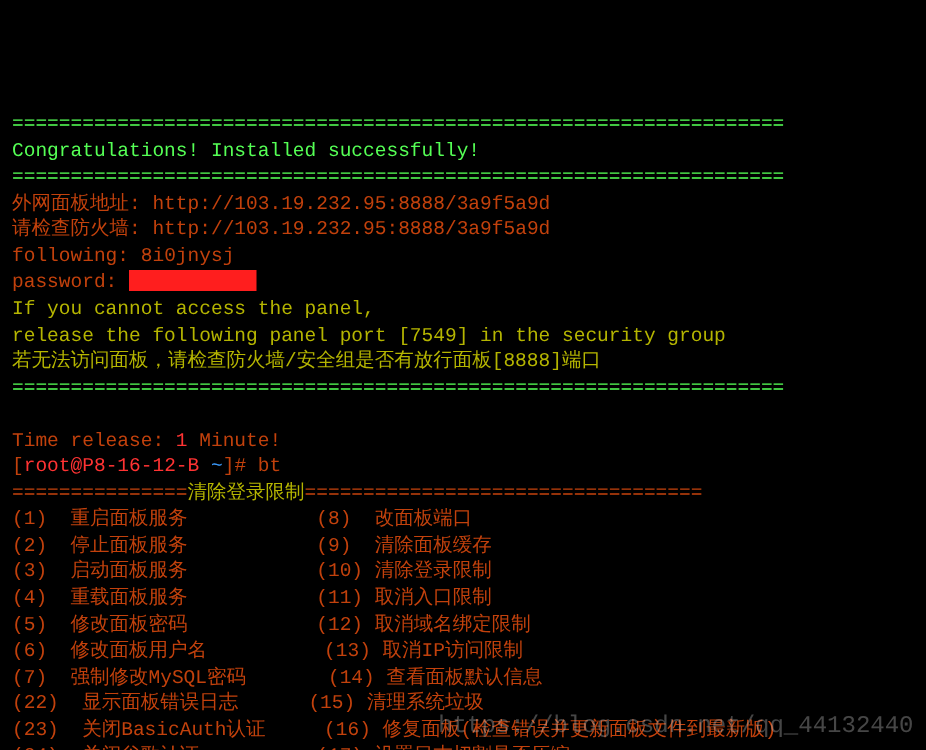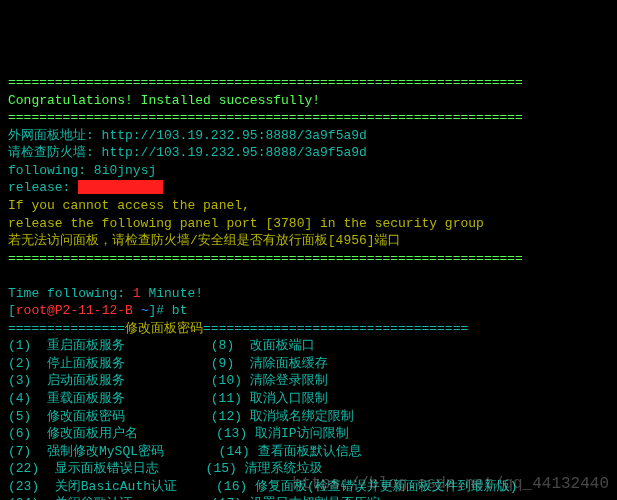--- a/index.html
+++ b/index.html
@@ -11,21 +11,21 @@
     line-height: 1.35;
     color: #ccc;
     width: 617px;
     height: 500px;
     box-sizing: border-box;
     overflow: hidden;
     white-space: pre;
   }
   .green  { color: #55ff55; }
   .olive  { color: #b5b500; }
-  .white  { color: #14b8a6; }
+  .white  { color: #c2410c; }
   .red    { color: #ff3333; }
   .cyan   { color: #3b9cff; }
   .redacted {
     display: inline-block;
     width: 85px;
     height: 14px;
     background: #ff1e1e;
     vertical-align: middle;
     margin-top: -2px;
   }
@@ -42,29 +42,29 @@
 <body>
 
 
 
 <span class="green">==================================================================</span>
 <span class="green">Congratulations! Installed successfully!</span>
 <span class="green">==================================================================</span>
 <span class="white"><span>外网面板地址: </span><span>http://103.19.232.95:8888/3a9f5a9d</span></span>
 <span class="white"><span>请检查防火墙: </span><span>http://103.19.232.95:8888/3a9f5a9d</span></span>
 <span class="white"><span>following: </span><span>8i0jnysj</span></span>
-<span><span class="white">release: </span><span class="redacted"></span></span>
+<span><span class="white">password: </span><span class="redacted"></span></span>
 <span class="olive">If you cannot access the panel,</span>
-<span class="olive">release the following panel port [3780] in the security group</span>
-<span class="olive">若无法访问面板，请检查防火墙/安全组是否有放行面板[4956]端口</span>
+<span class="olive">release the following panel port [7549] in the security group</span>
+<span class="olive">若无法访问面板，请检查防火墙/安全组是否有放行面板[8888]端口</span>
 <span class="green">==================================================================</span>
 
-<span><span class="white">Time following: </span><span class="red">1</span><span class="white"> Minute!</span></span>
-<span><span class="white">[</span><span class="red">root@P2-11-12-B </span><span class="cyan">~</span><span class="white">]# </span><span class="white">bt</span></span>
-<span><span class="white">===============</span><span class="olive">修改面板密码</span><span class="white">==================================</span></span>
+<span><span class="white">Time release: </span><span class="red">1</span><span class="white"> Minute!</span></span>
+<span><span class="white">[</span><span class="red">root@P8-16-12-B </span><span class="cyan">~</span><span class="white">]# </span><span class="white">bt</span></span>
+<span><span class="white">===============</span><span class="olive">清除登录限制</span><span class="white">==================================</span></span>
 <div id="menu-block" class="white">(1)  重启面板服务           (8)  改面板端口
 (2)  停止面板服务           (9)  清除面板缓存
 (3)  启动面板服务           (10) 清除登录限制
 (4)  重载面板服务           (11) 取消入口限制
 (5)  修改面板密码           (12) 取消域名绑定限制
 (6)  修改面板用户名          (13) 取消IP访问限制
 (7)  强制修改MySQL密码       (14) 查看面板默认信息
 (22)  显示面板错误日志      (15) 清理系统垃圾
 (23)  关闭BasicAuth认证     (16) 修复面板(检查错误并更新面板文件到最新版)
 (24)  关闭谷歌认证          (17) 设置日志切割是否压缩

